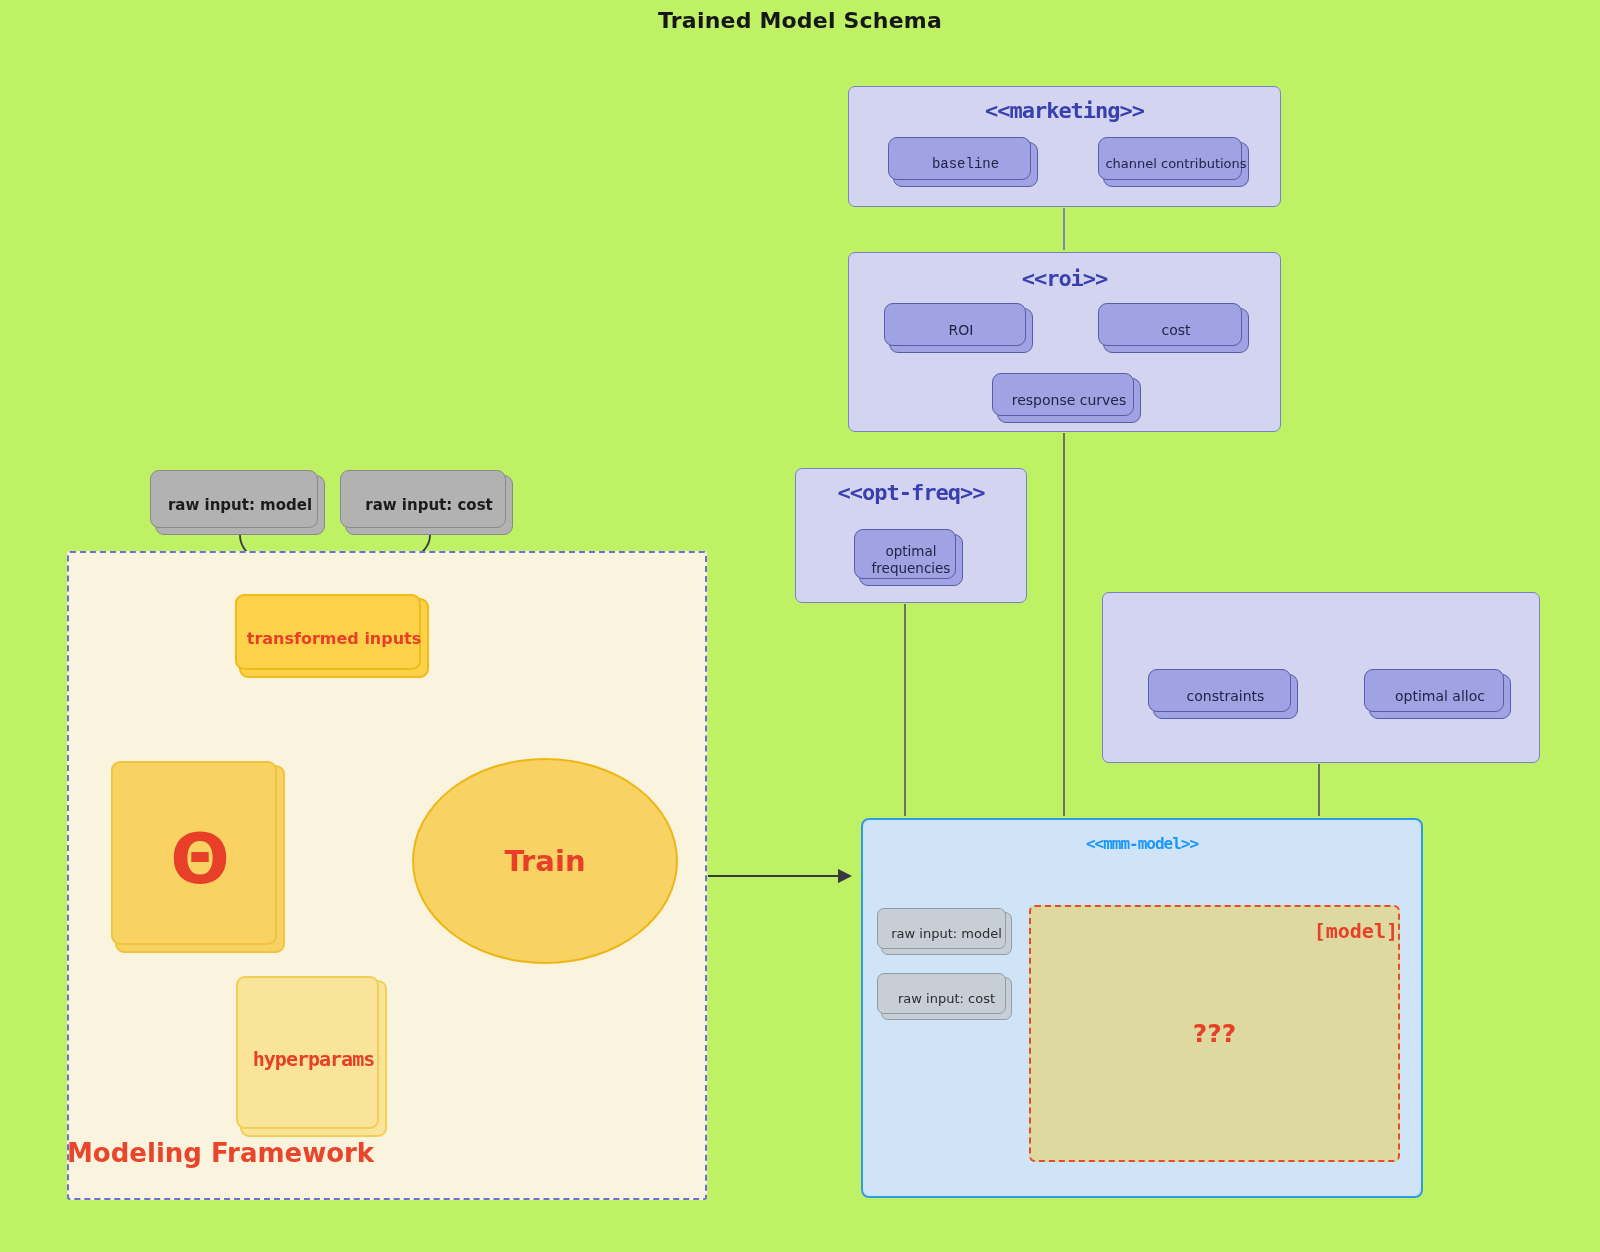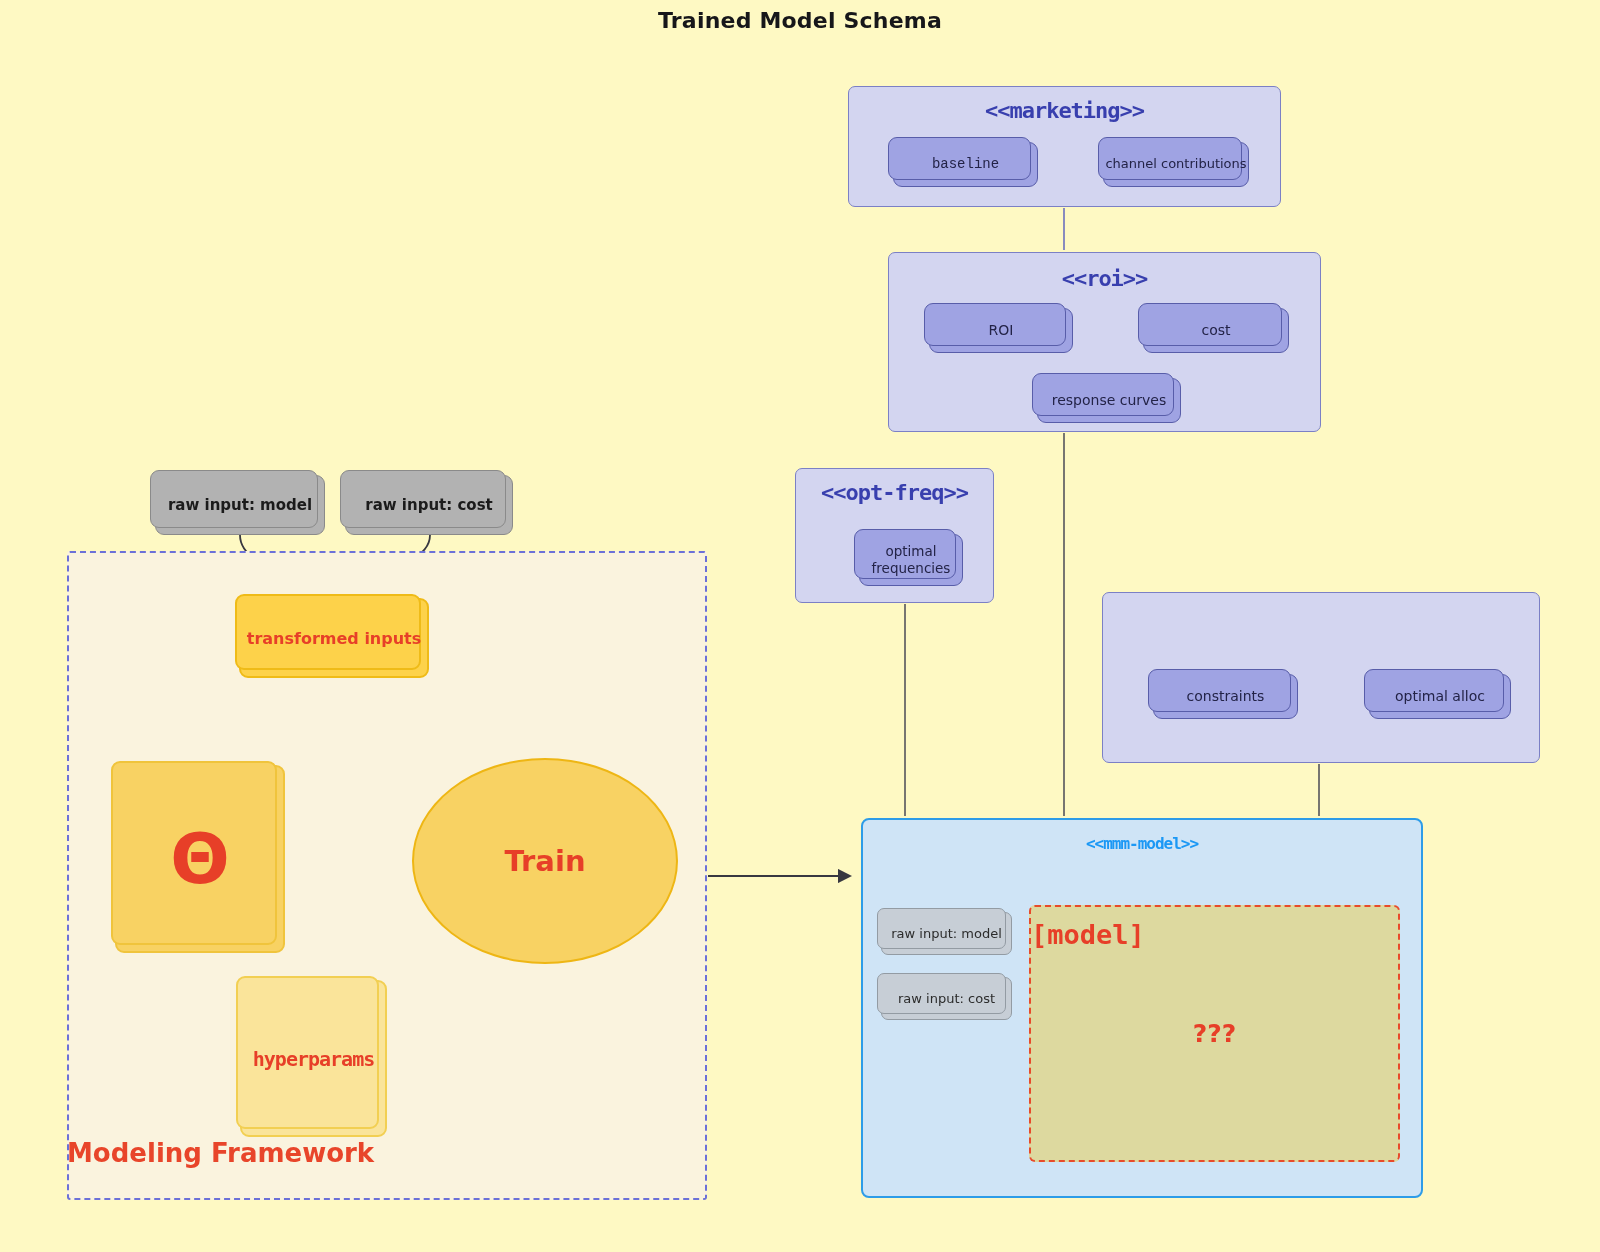--- a/index.html
+++ b/index.html
@@ -1,17 +1,17 @@
 <!DOCTYPE html>
 <html><head>
 <meta charset="utf-8">
 <style>
   html,body{margin:0;padding:0;background:#f7f7f8;}
   #canvas{
-    position:relative;width:1600px;height:1252px;background:#fef9c3;overflow:hidden;
+    position:relative;width:1600px;height:1252px;background:#bef264;overflow:hidden;
     font-family:"DejaVu Sans","Liberation Sans",sans-serif;
   }
   .abs{position:absolute;box-sizing:border-box;}
   #diagram-title{
     left:0;top:8px;width:1600px;text-align:center;
     font-size:22px;font-weight:bold;color:#17171a;letter-spacing:.2px;
   }
   
   .node{
     position:absolute;box-sizing:border-box;display:flex;align-items:center;justify-content:center;
@@ -68,23 +68,23 @@
     font-family:"DejaVu Sans Mono","Liberation Mono",monospace;
     font-weight:bold;font-size:16px;color:#1b98f5;letter-spacing:-1px;
   }
   .bgnode{
     background:#c7ced6;border:1.4px solid #939ba3;color:#2c2c2c;font-size:13px;border-radius:7px;
   }
   #model-box{
     background:#ddd99f;border:2.5px dashed #e84a2b;border-radius:6px;
   }
   #model-box-label{
-    position:absolute;left:0;top:12px;width:100%;text-align:left;
+    position:absolute;left:0;top:12px;width:100%;text-align:right;
     font-family:"DejaVu Sans Mono","Liberation Mono",monospace;
-    font-weight:bold;font-size:27px;color:#e73f28;
+    font-weight:bold;font-size:20px;color:#e73f28;
   }
   #model-box-unknown{
     position:absolute;left:0;top:112px;width:100%;text-align:center;
     font-weight:bold;font-size:25px;color:#e73f28;
   }
   svg#edges{position:absolute;left:0;top:0;z-index:0;}
 </style>
 </head>
 <body>
 
@@ -153,34 +153,34 @@
   <div class="abs lav" style="left:848px;top:86px;width:433px;height:121px;">
     <div class="lav-title" style="top:11px;">&lt;&lt;marketing&gt;&gt;</div>
     <div class="node stack pnode" style="left:44px;top:55px;width:145px;height:45px;font-family:Liberation Mono, monospace;">
       <span>baseline</span>
     </div>
     <div class="node stack pnode" style="left:254px;top:55px;width:146px;height:45px;font-size:13px;">
       <span>channel contributions</span>
     </div>
   </div>
 
-  <div class="abs lav" style="left:848px;top:252px;width:433px;height:180px;margin-left:40px;">
+  <div class="abs lav" style="left:848px;top:252px;width:433px;height:180px;">
     <div class="lav-title" style="top:13px;">&lt;&lt;roi&gt;&gt;</div>
     <div class="node stack pnode" style="left:40px;top:55px;width:144px;height:45px;">
       <span>ROI</span>
     </div>
     <div class="node stack pnode" style="left:254px;top:55px;width:146px;height:45px;">
       <span>cost</span>
     </div>
     <div class="node stack pnode" style="left:148px;top:125px;width:144px;height:45px;">
       <span>response curves</span>
     </div>
   </div>
 
-  <div class="abs lav" style="left:795px;top:468px;width:199px;height:135px;">
+  <div class="abs lav" style="left:795px;top:468px;width:232px;height:135px;">
     <div class="lav-title" style="top:11px;">&lt;&lt;opt-freq&gt;&gt;</div>
     <div class="node stack pnode" style="left:63px;top:65px;width:104px;height:52px;font-size:13.5px;padding:2px;">
       <span>optimal frequencies</span>
     </div>
   </div>
 
   <div class="abs lav" style="left:1102px;top:592px;width:438px;height:171px;">
     <div class="node stack pnode" style="left:50px;top:81px;width:145px;height:45px;">
       <span>constraints</span>
     </div>

